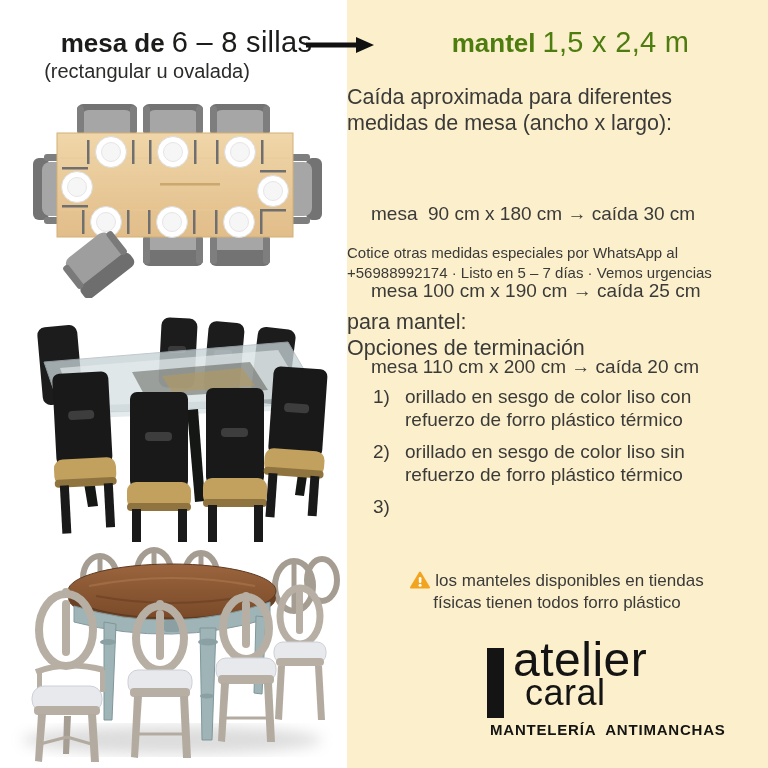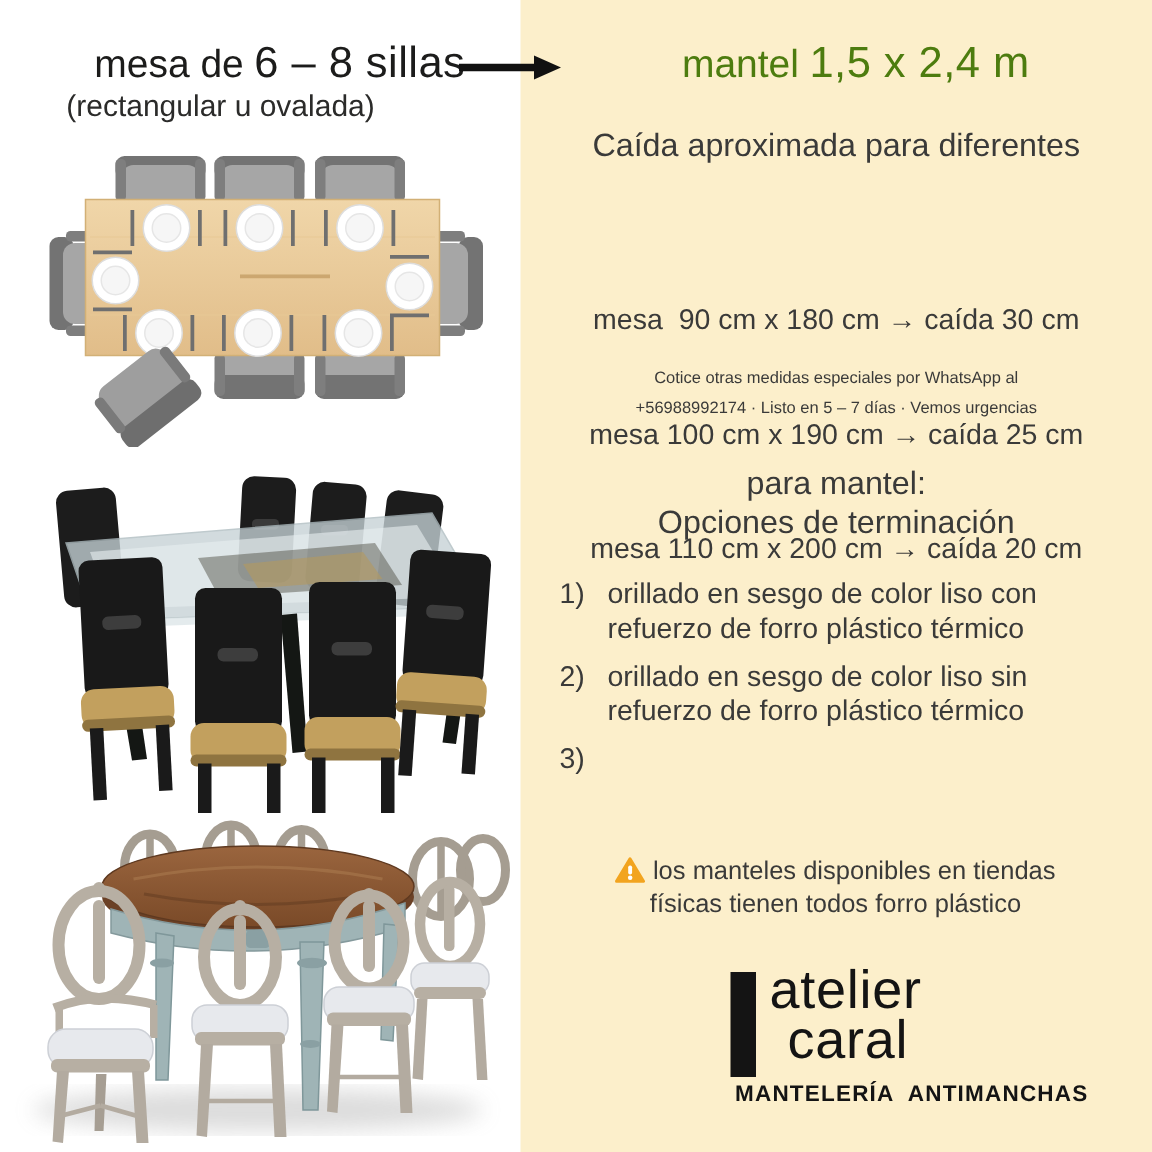--- a/index.html
+++ b/index.html
@@ -5,46 +5,46 @@
   * { margin:0; padding:0; box-sizing:border-box; }
   html,body { width:768px; height:768px; }
   body {
     position:relative; overflow:hidden; background:#ffffff;
     font-family:"Liberation Sans","DejaVu Sans",sans-serif; color:#3a3a39;
   }
   .right-panel { position:absolute; left:347px; top:0; width:421px; height:768px; background:#FCEFCB; }
 
   
   .left-title { position:absolute; left:0; top:26px; width:347px; text-align:center; color:#1c1c1b; white-space:nowrap; }
-  .t-light { font-size:26px; font-weight:400; margin-right:7px;margin-left:26px; }
+  .t-light { font-size:26px; font-weight:700; margin-right:7px;margin-left:26px; }
   .t-bold  { font-size:29px; font-weight:400; letter-spacing:0.3px; }
   .left-subtitle { position:absolute; left:0; top:60px; width:294px; text-align:center; font-size:20px; color:#2b2b2a; }
   .arrow-wrap { position:absolute; left:304px; top:35px; width:72px; height:20px; z-index:5; }
   .illus { position:absolute; }
   #illus-top   { left:20px; top:98px; }
   #illus-glass { left:12px; top:316px; }
   #illus-oval  { left:4px;  top:544px; }
 
   
   .r-title { position:absolute; top:26px; left:0; width:421px; text-align:center; color:#4d7c0f; white-space:nowrap; }
-  .r-block { position:absolute; left:0; width:421px; text-align:center; }
+  .r-block { position:absolute; left:0; width:421px; text-align:left; }
   .caida-h    { top:84px;  font-size:21.5px; line-height:26px; }
-  .measures   { top:150px; font-size:19px;   line-height:25.5px; white-space:pre; }
-  .cotice     { top:243px; font-size:11px; line-height:19.5px; }
+  .measures   { top:150px; font-size:19px;   line-height:25.5px; white-space:pre;padding-left:24px; }
+  .cotice     { top:243px; font-size:15px; line-height:19.5px; }
   .opciones-h { top:309px; font-size:21.5px; line-height:26px; }
   .block-line { display:block; }
   .list { position:absolute; top:386px; left:26px; width:372px; }
   .list-item { display:flex; margin-bottom:10px; font-size:19px; line-height:22.5px; }
   .list-item .num { width:32px; flex:none; }
   .list-item .txt { width:322px; }
   .warning { position:absolute; top:570px; left:50px; width:320px; text-align:center; font-size:17px; line-height:22px; }
   .warning svg { vertical-align:-3px; margin-right:5px; }
   .logo { position:absolute; left:140px; top:644px; width:270px; height:100px; color:#141414; }
   .logo-bar { position:absolute; left:0; top:4px; width:17px; height:70px; background:#141414; }
-  .logo-n1 { position:absolute; left:26px; top:-2px; font-size:36px; line-height:36px; letter-spacing:0.5px; }
+  .logo-n1 { position:absolute; left:26px; top:-2px; font-size:48px; line-height:36px; letter-spacing:0.5px; }
   .logo-n2 { position:absolute; left:26px; top:31px; font-size:36px; line-height:36px; letter-spacing:0.5px;margin-left:12px; }
   .logo-tag { position:absolute; left:3px; top:77px; font-size:15px; font-weight:700; letter-spacing:0.8px; word-spacing:5px; white-space:nowrap; }
 </style>
 </head>
 <body>
 
 <div class="right-panel"></div>
 
 <div class="left-title">
   <span class="t-light">mesa de</span><span class="t-bold">6 – 8 sillas</span>
@@ -328,20 +328,21 @@
   </g>
 </svg>
 
 <div class="r-title" style="left:347px">
   <span class="t-light">mantel</span><span class="t-bold">1,5 x 2,4 m</span>
 </div>
 
 <div class="right-panel" style="background:none; pointer-events:none">
   <div class="r-block caida-h">
     <span class="block-line">Caída aproximada para diferentes</span>
+    <span class="block-line">medidas de mesa (ancho x largo):</span>
   </div>
 
   <div class="r-block measures">
     <div>mesa  90 cm x 180 cm → caída 30 cm</div>
     <div>mesa 100 cm x 190 cm → caída 25 cm</div>
     <div>mesa 110 cm x 200 cm → caída 20 cm</div>
   </div>
 
   <div class="r-block cotice">
     <span class="block-line">Cotice otras medidas especiales por WhatsApp al</span>

